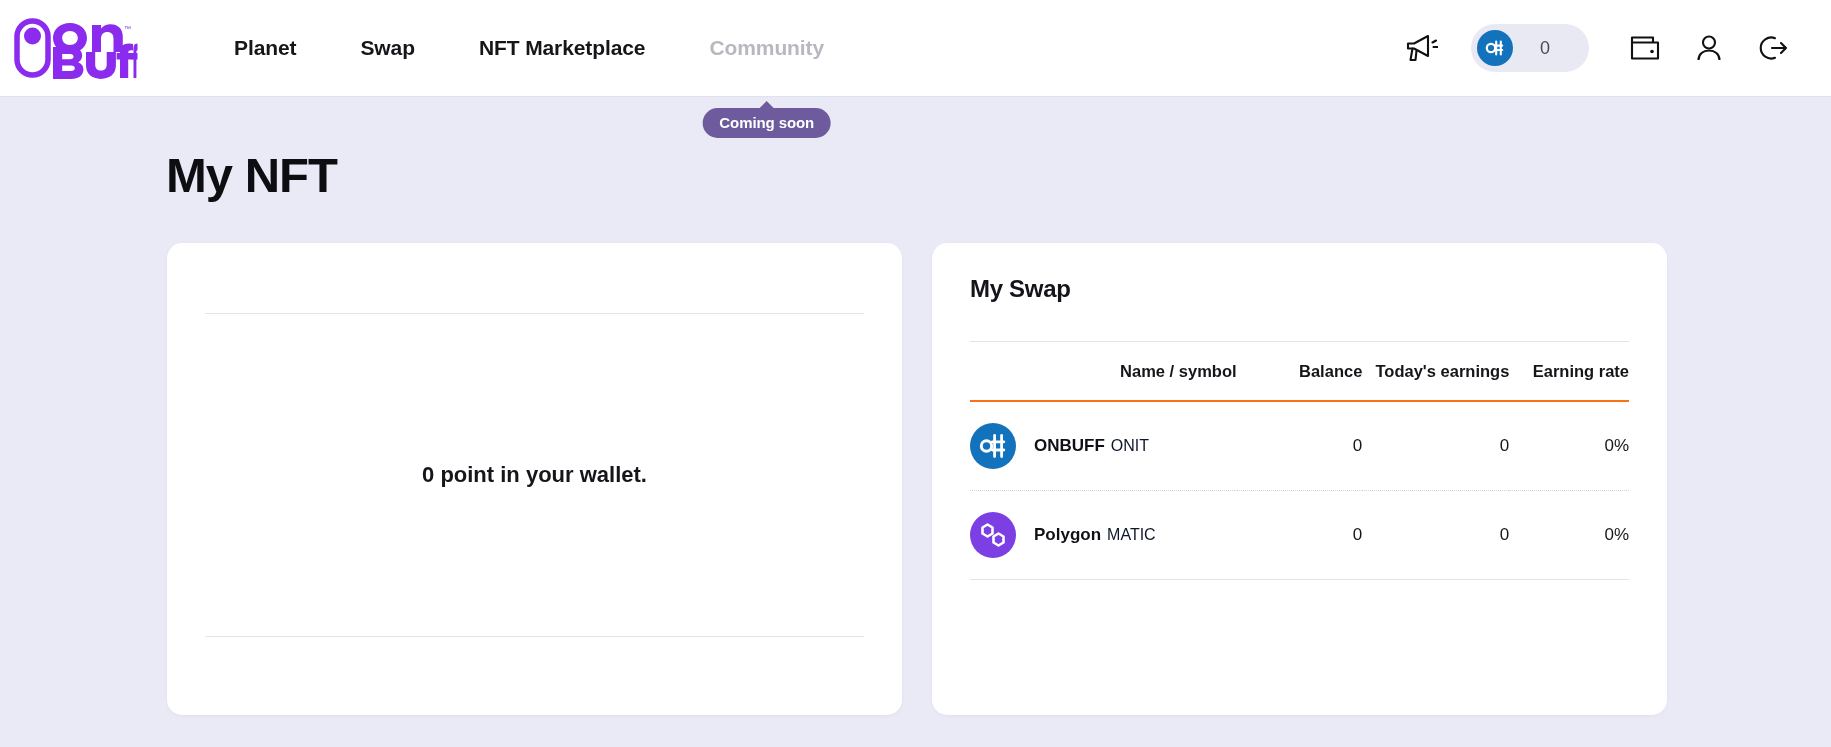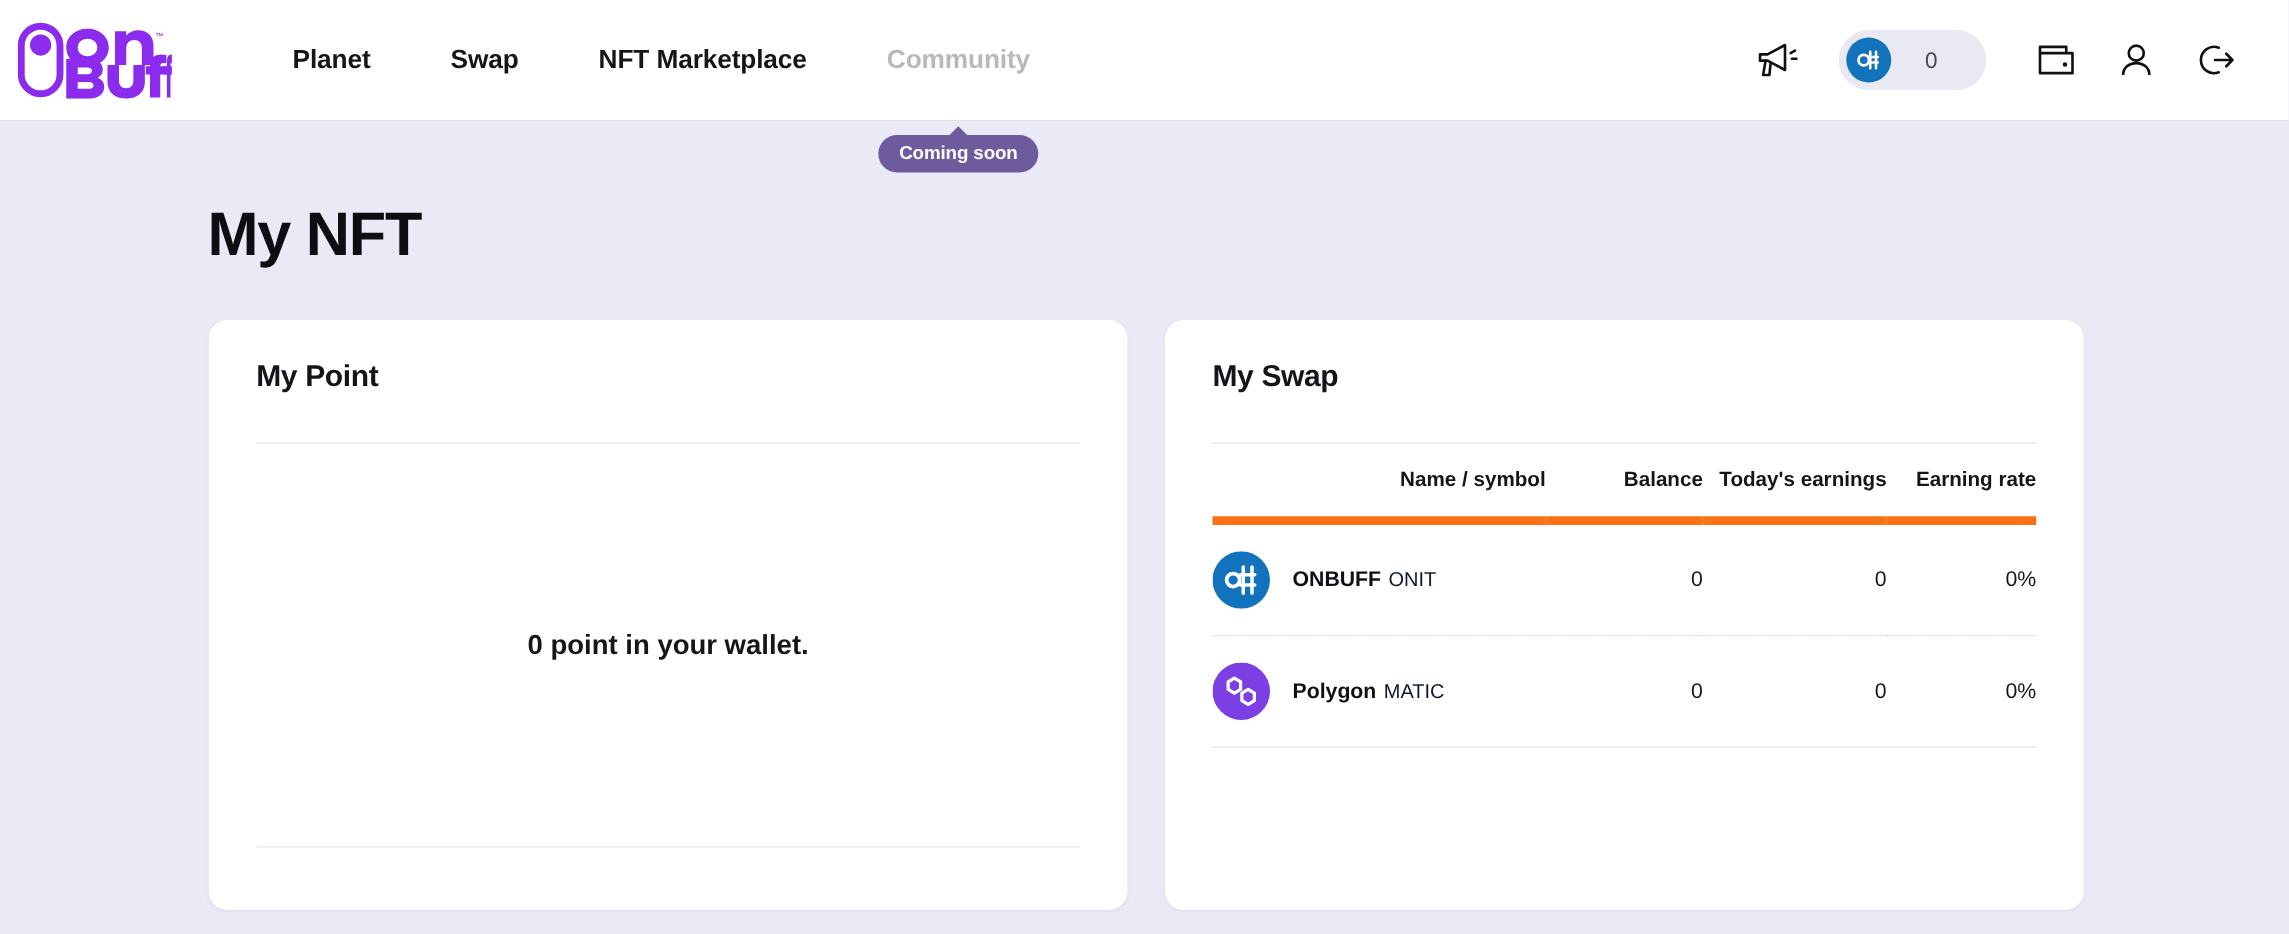--- a/index.html
+++ b/index.html
@@ -129,21 +129,21 @@
   .token-pill .bal {
     flex: 1;
     text-align: center;
     font-size: 18px;
     color: #4a4a52;
     padding: 0 16px 0 10px;
   }
 
   
   .main {
-    padding: 13px 0 0 0;
+    padding: 0 0 0 0;
     height: calc(747px - 98px);
   }
 
   .page-title {
     font-size: 49px;
     font-weight: 700;
     letter-spacing: -1px;
     color: #0d0d12;
     padding: 54px 0 0 166px;
     line-height: 1;
@@ -213,21 +213,21 @@
     padding: 20px 0 19px 0;
     text-align: right;
     white-space: nowrap;
   }
 
   th.col-name   { text-align: center; width: 285px; }
   th.col-bal    { width: 140px; padding-right: 10px; }
   th.col-today  { width: 150px; padding-right: 4px; }
   th.col-rate   { width: 125px; }
 
-  table.token-table thead tr { border-bottom: 7px solid #f97316; }
+  table.token-table thead tr { border-bottom: 2px solid #f97316; }
 
   table.token-table tbody tr { border-bottom: 1px dotted #d3d3dc; }
   table.token-table tbody tr:last-child { border-bottom: 1px solid #e3e3e8; }
 
   table.token-table td {
     padding: 21px 0;
     font-size: 17px;
     text-align: right;
     color: #16161a;
   }
@@ -356,21 +356,20 @@
   </div>
 </div>
 
 <div class="main">
 
   <h1 class="page-title">My NFT</h1>
 
   <div class="cards">
 
     <section class="card card-point">
-      <div class="card-title">My Point</div>
       <div class="card-rule"></div>
       <div class="point-body">0 point in your wallet.</div>
       <div class="point-foot"></div>
     </section>
 
     <section class="card card-token">
       <div class="card-title">My Swap</div>
       <div class="card-rule"></div>
 
       <table class="token-table">

